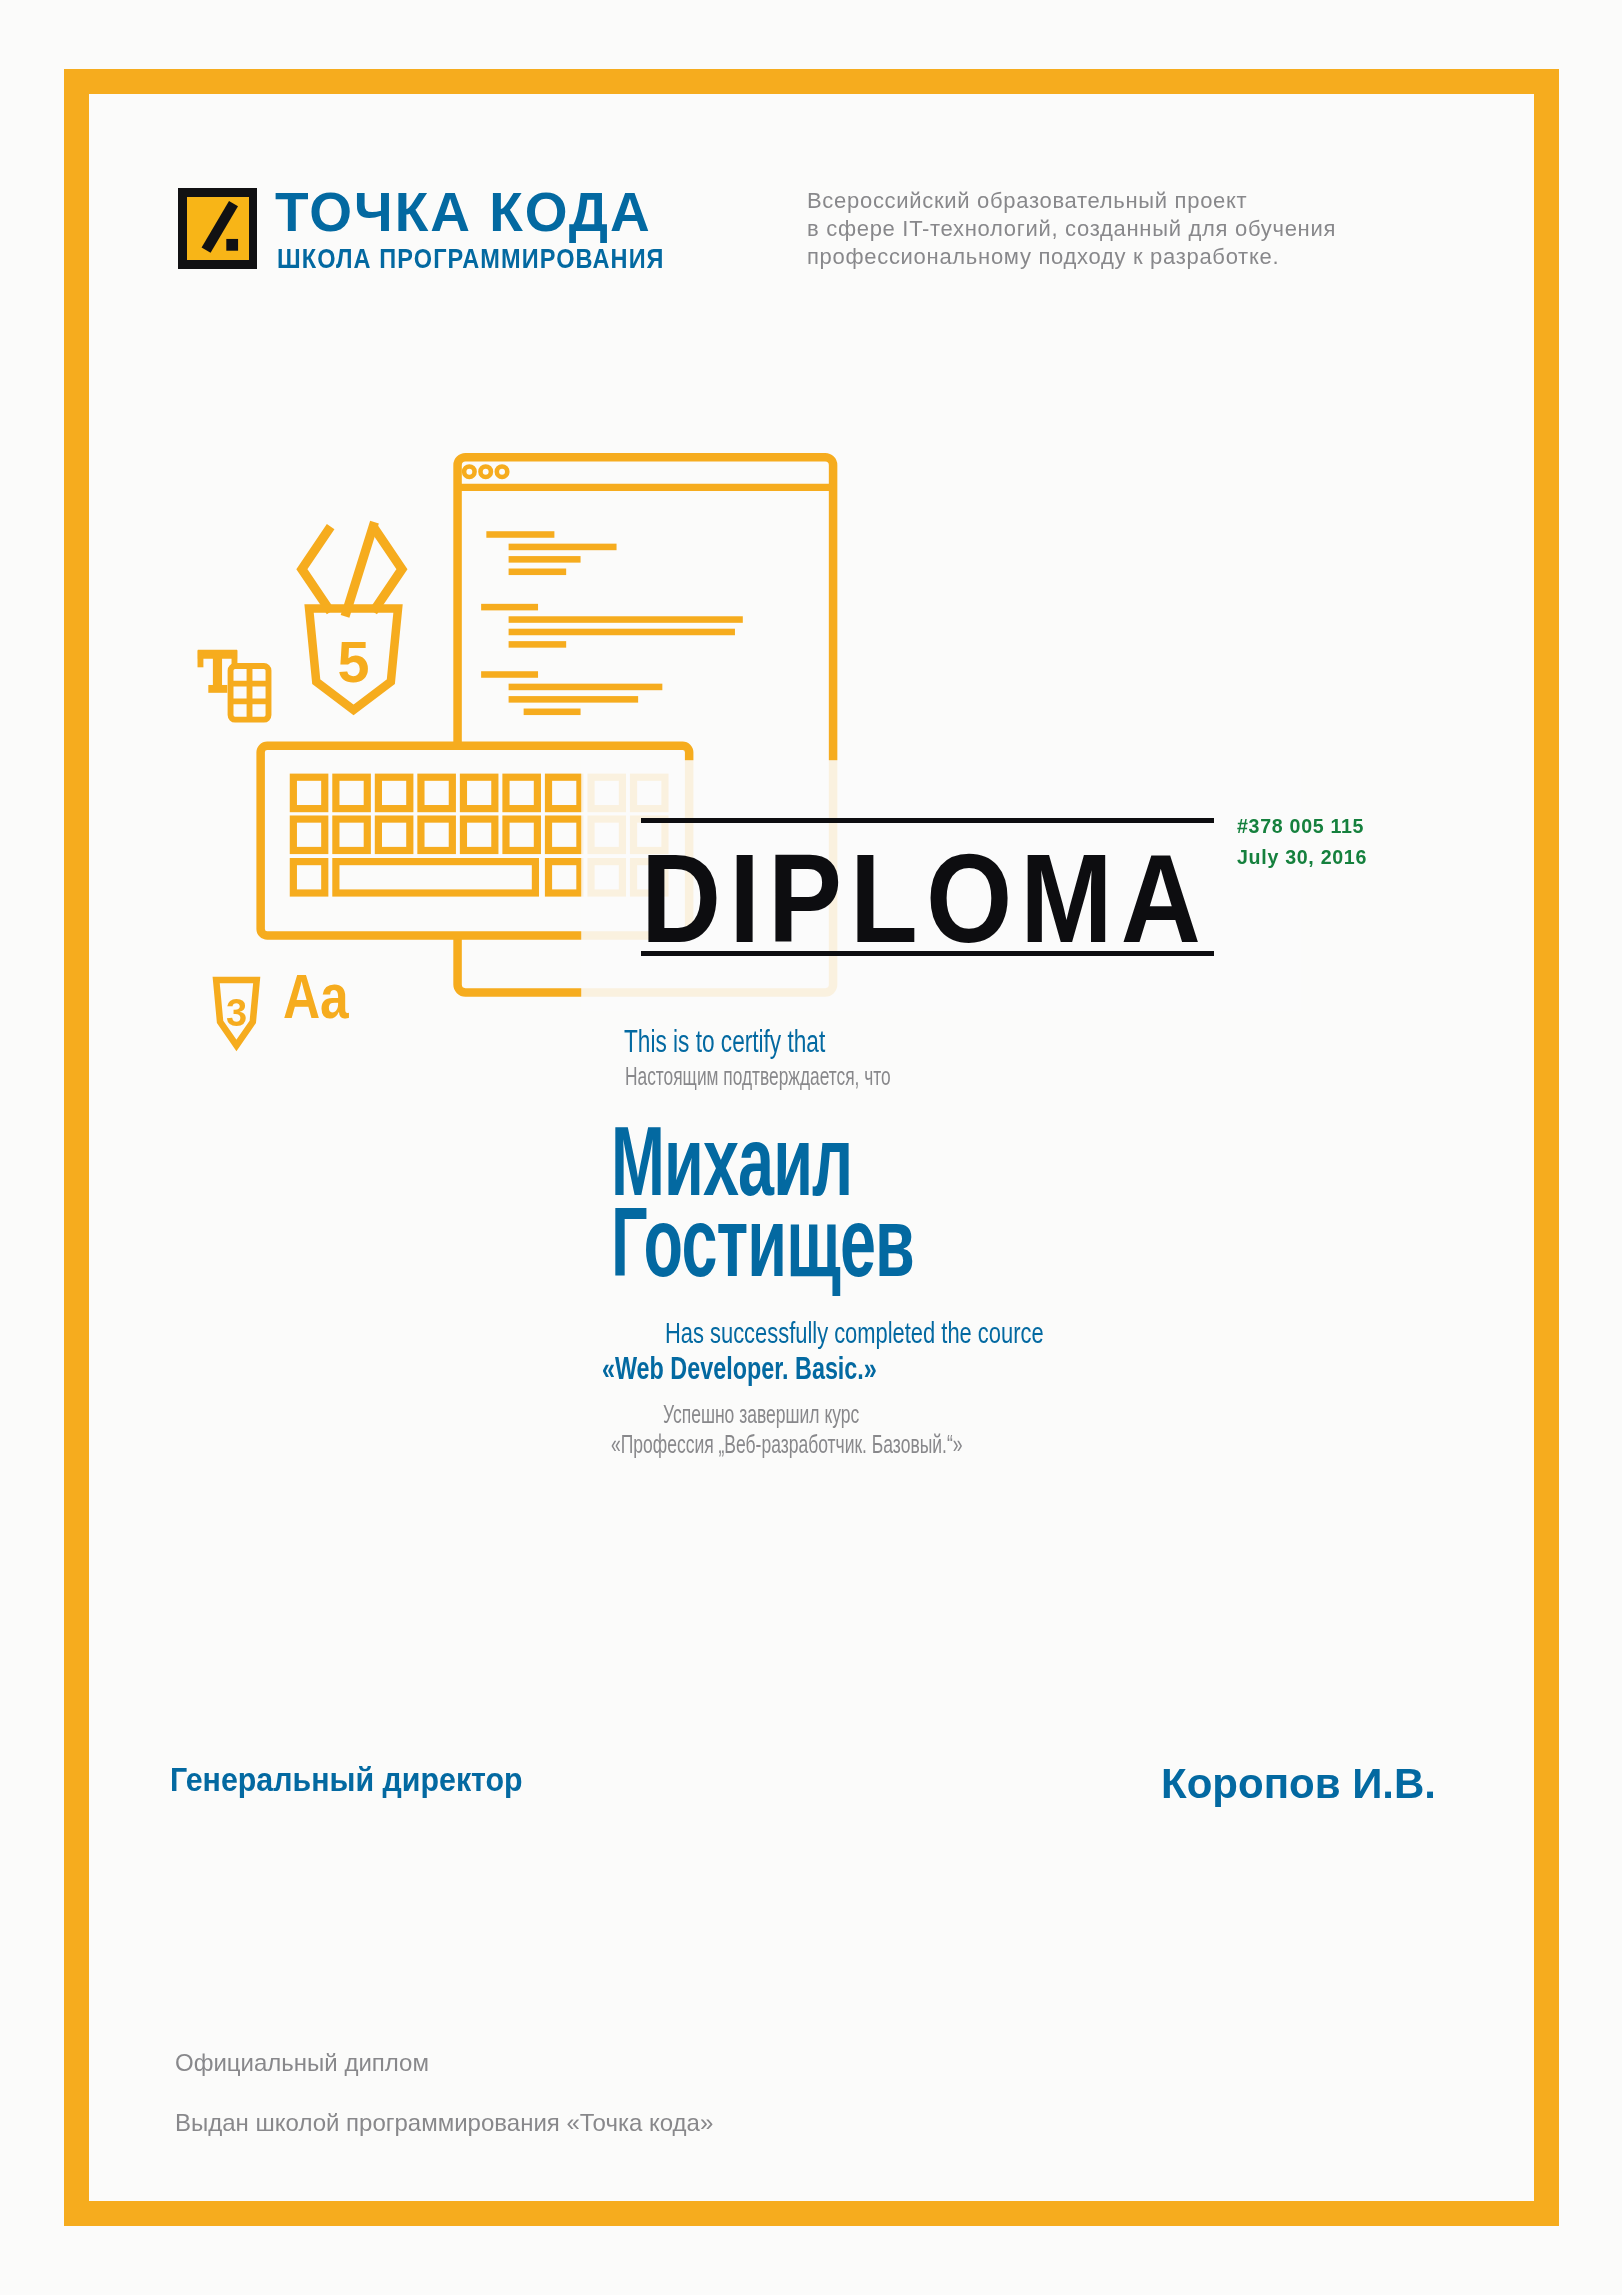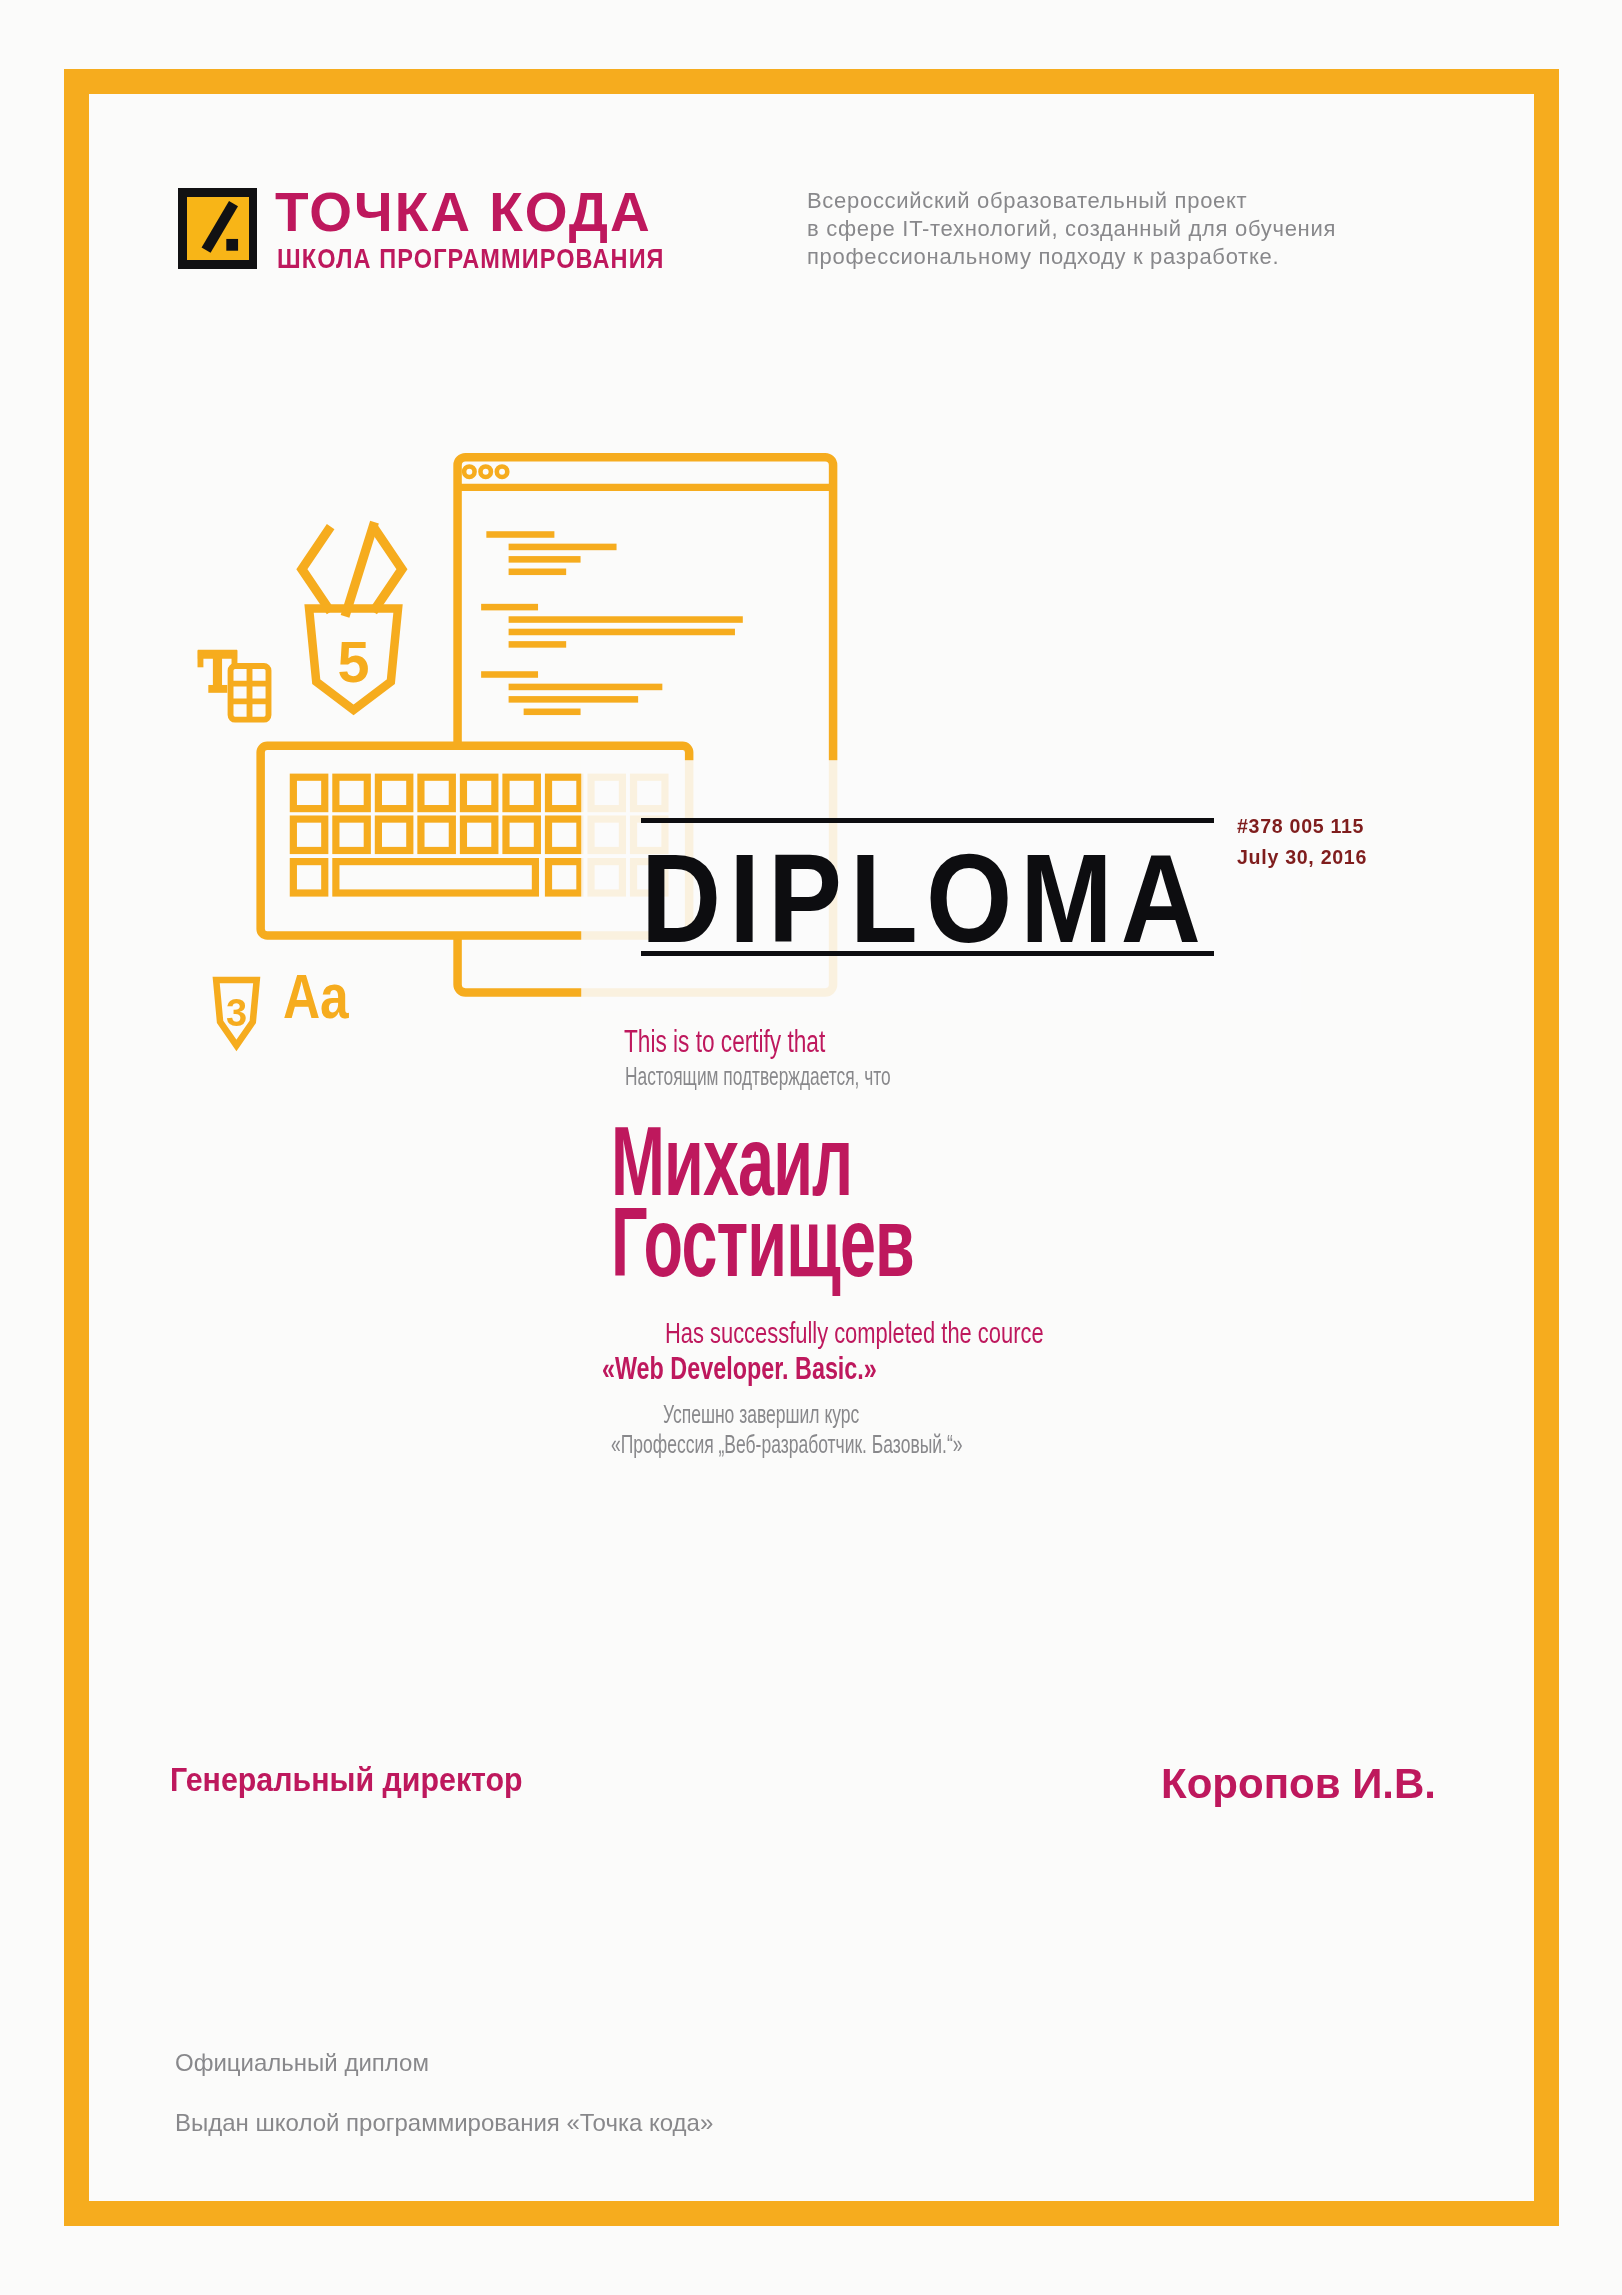--- a/index.html
+++ b/index.html
@@ -3,22 +3,22 @@
 <meta charset="utf-8">
 <style>
   * { margin:0; padding:0; box-sizing:border-box; }
   html,body { width:1623px; height:2295px; }
   body { font-family:"Liberation Sans", sans-serif; background:#FBFBFA; position:relative; overflow:hidden; }
   .abs { position:absolute; line-height:1; white-space:nowrap; }
   .sx { display:inline-block; transform-origin:0 0; }
   .frame { position:absolute; left:64px; right:64px; top:69px; bottom:69px;
            border:25px solid #F6AC1E; }
   .gray { color:#88888B; }
-  .black { color:#be185d; }
-  .gold { color:#7f1d1d; font-weight:bold; letter-spacing:0.7px; }
+  .black { color:#0369a1; }
+  .gold { color:#15803d; font-weight:bold; letter-spacing:0.7px; }
   .rule { position:absolute; background:#0D0D10; height:4.6px; width:573px; left:641px; }
   .logo-box { position:absolute; left:178px; top:188px; width:79px; height:81px; background:#111113; }
   .logo-inner { position:absolute; left:8.5px; top:8.5px; width:62px; height:63px; background:#F8B517; }
   svg text { font-family:"Liberation Sans", sans-serif; }
 </style>
 </head>
 <body>
 
 <svg style="position:absolute;left:0;top:0;" width="1623" height="2295" viewBox="0 0 2480 3508">
 

